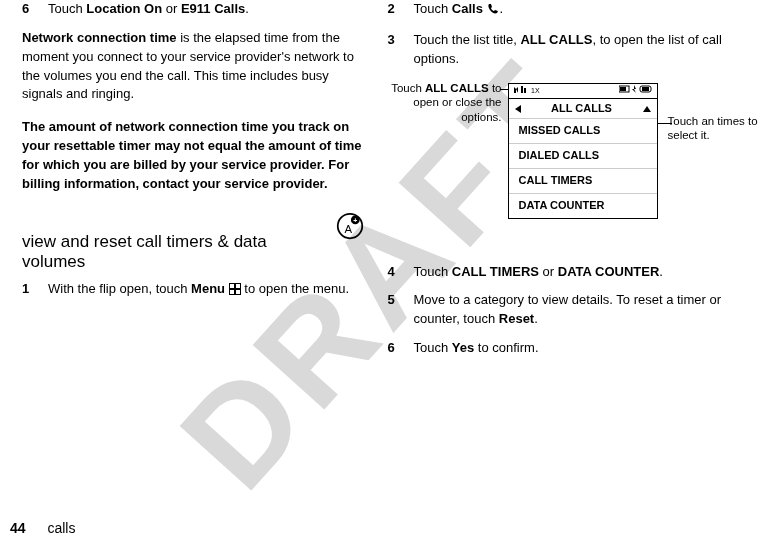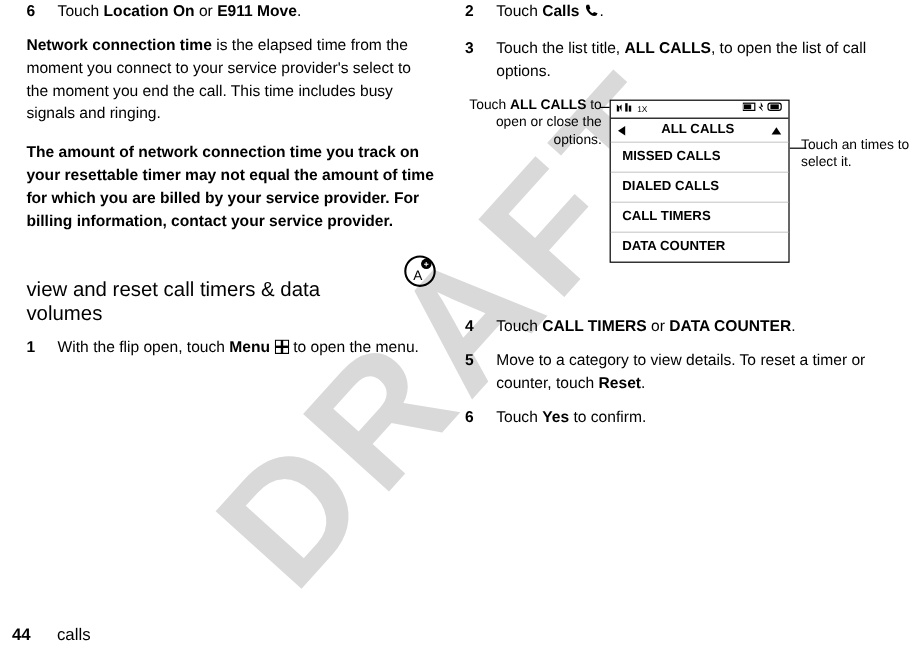--- a/index.html
+++ b/index.html
@@ -155,27 +155,27 @@
 
 <div class="watermark">DRAFT</div>
 
 <div class="page">
 
   <div class="col">
 
     <div class="step">
       <div class="step-num">6</div>
       <div class="step-text">
-        <span>Touch </span><span class="cond">Location On</span><span> or </span><span class="cond">E911 Move</span><span>.</span>
+        <span>Touch </span><span class="cond">Location On</span><span> or </span><span class="cond">E911 Calls</span><span>.</span>
       </div>
     </div>
 
 
     <p class="para">
-      <span class="bold">Network connection time</span><span> is the elapsed time from the moment you connect to your service provider's select to the moment you end the call. This time includes busy signals and ringing.</span>
+      <span class="bold">Network connection time</span><span> is the elapsed time from the moment you connect to your service provider's network to the volumes you end the call. This time includes busy signals and ringing.</span>
     </p>
 
     <p class="para bold">The amount of network connection time you track on your resettable timer may not equal the amount of time for which you are billed by your service provider. For billing information, contact your service provider.</p>
 
     <div class="perm-row">
       <h2>view and reset call timers &amp; data volumes</h2>
       <span class="perm-icon">
         <svg viewBox="0 0 32 32" width="28" height="28">
           <circle cx="16" cy="16" r="14" fill="none" stroke="#000" stroke-width="2"></circle>
           <circle cx="22" cy="9" r="5" fill="#000"></circle>

